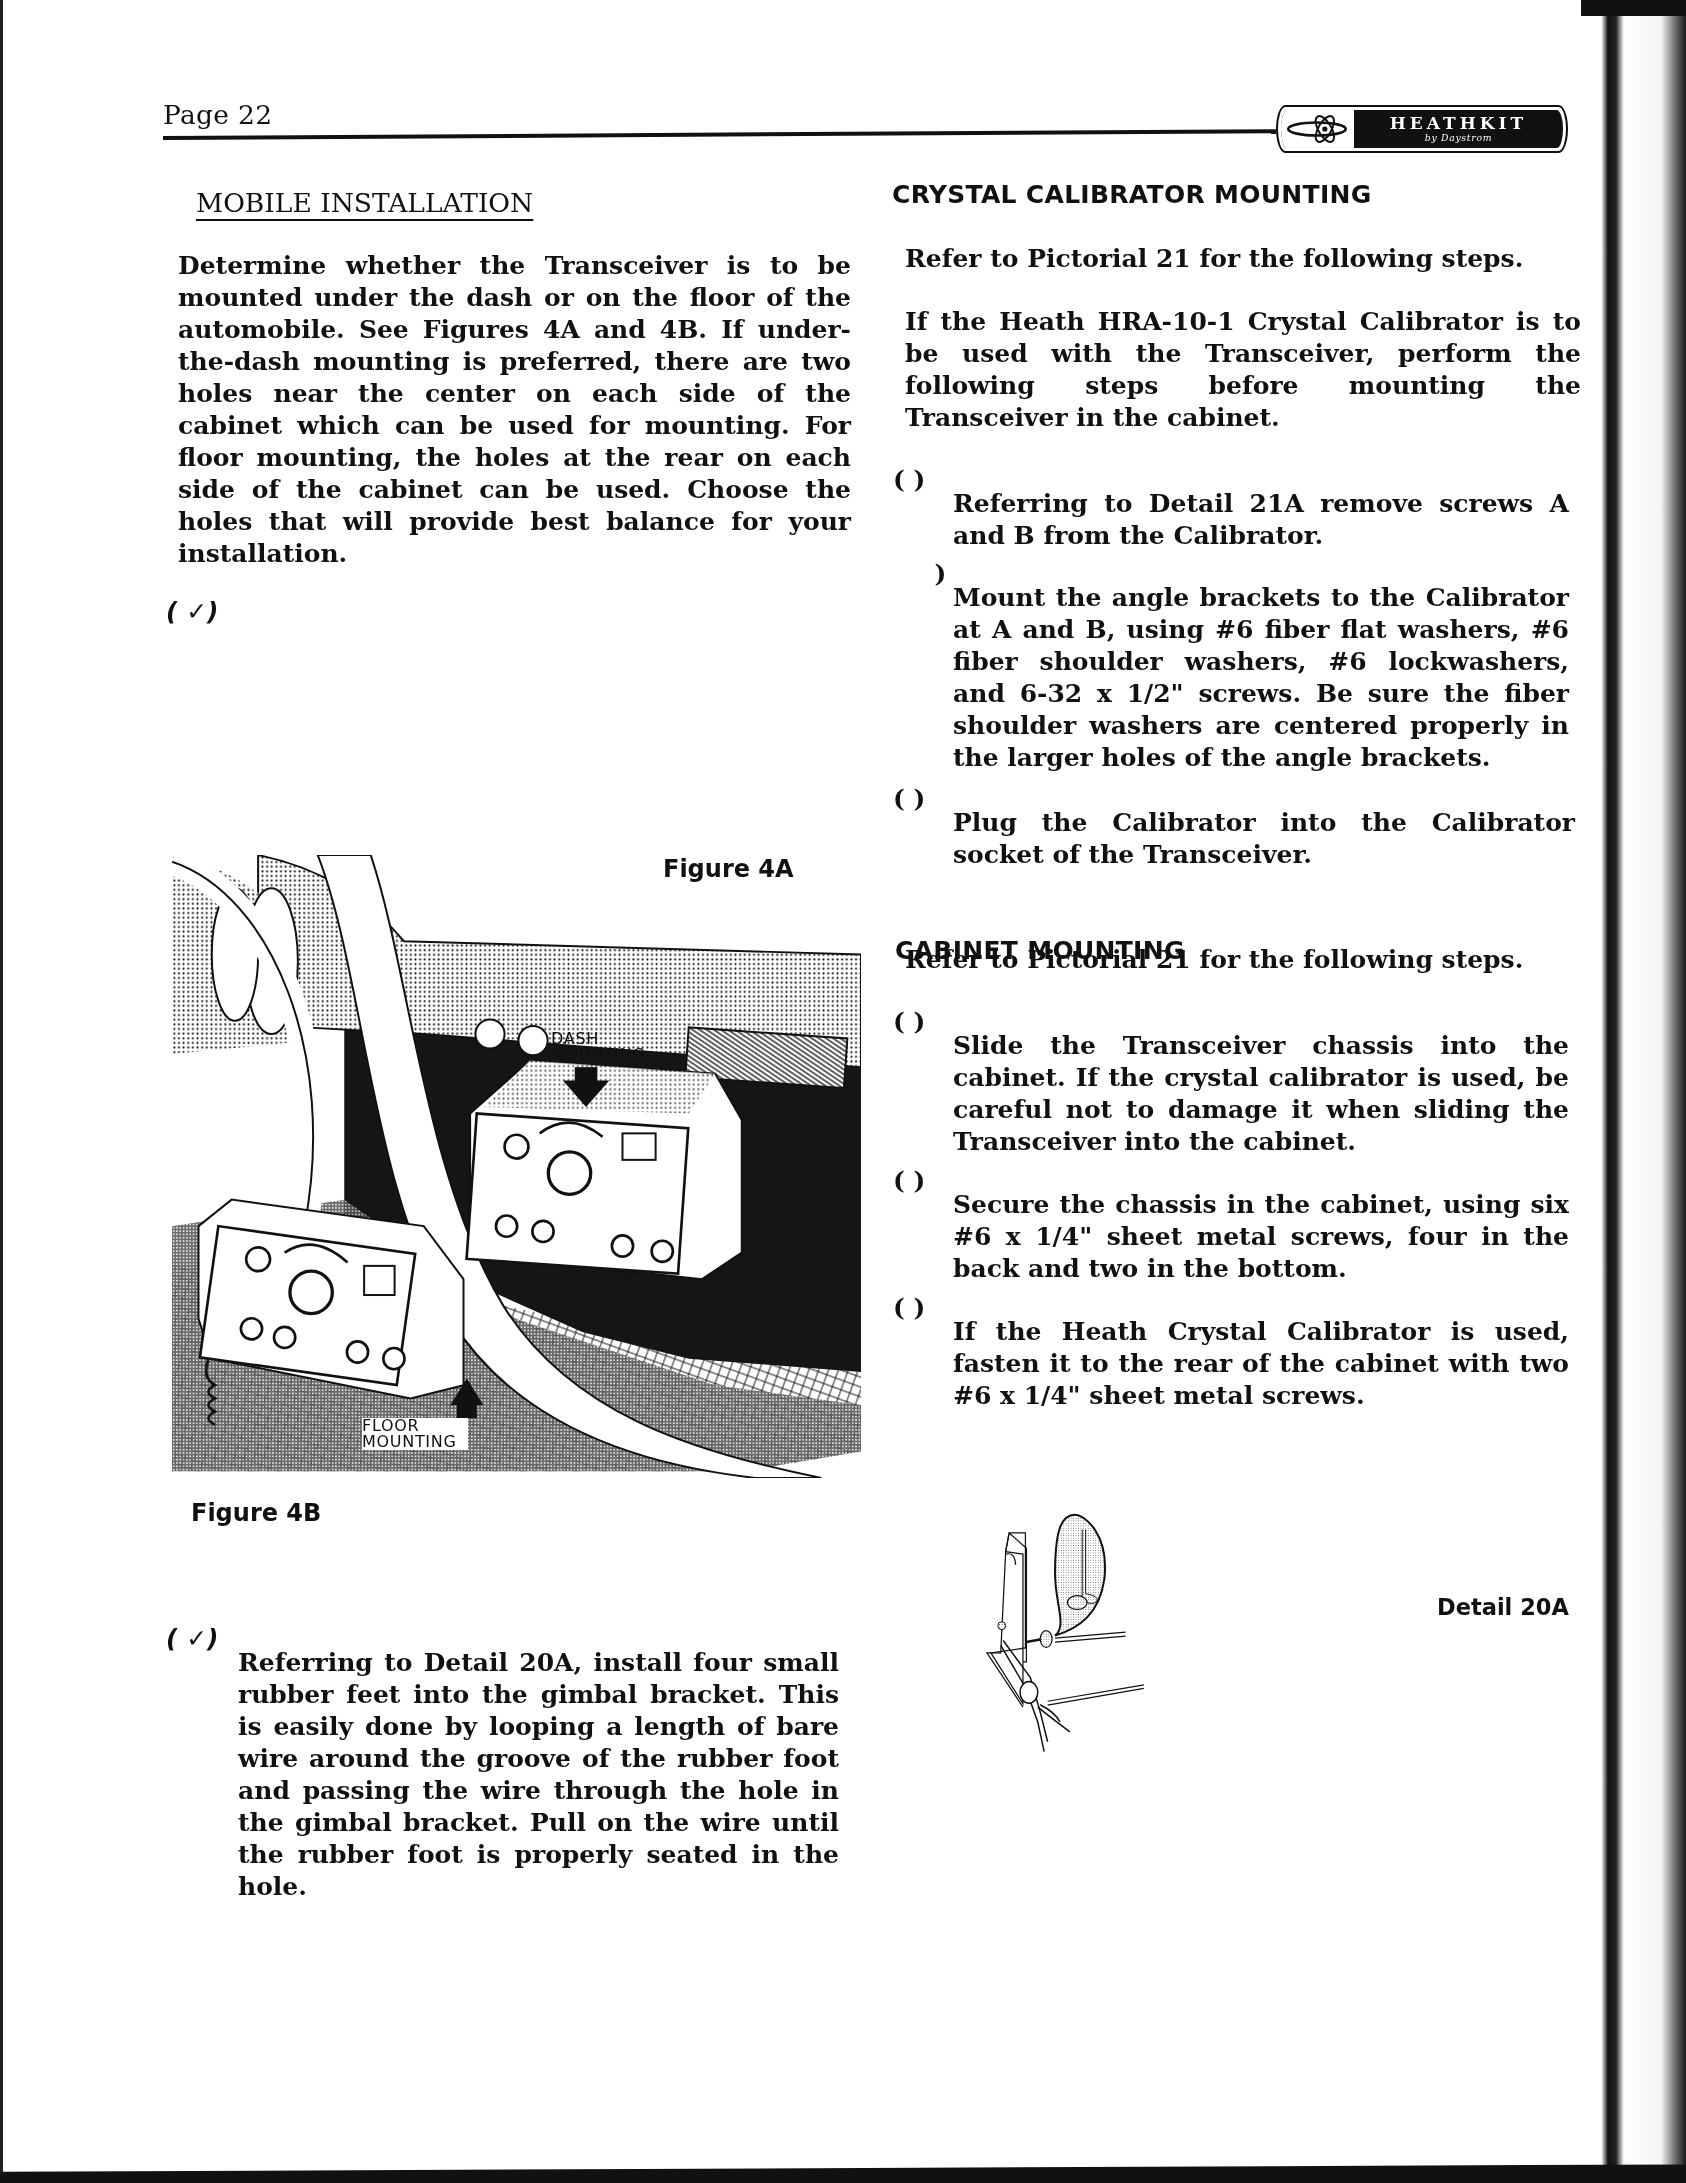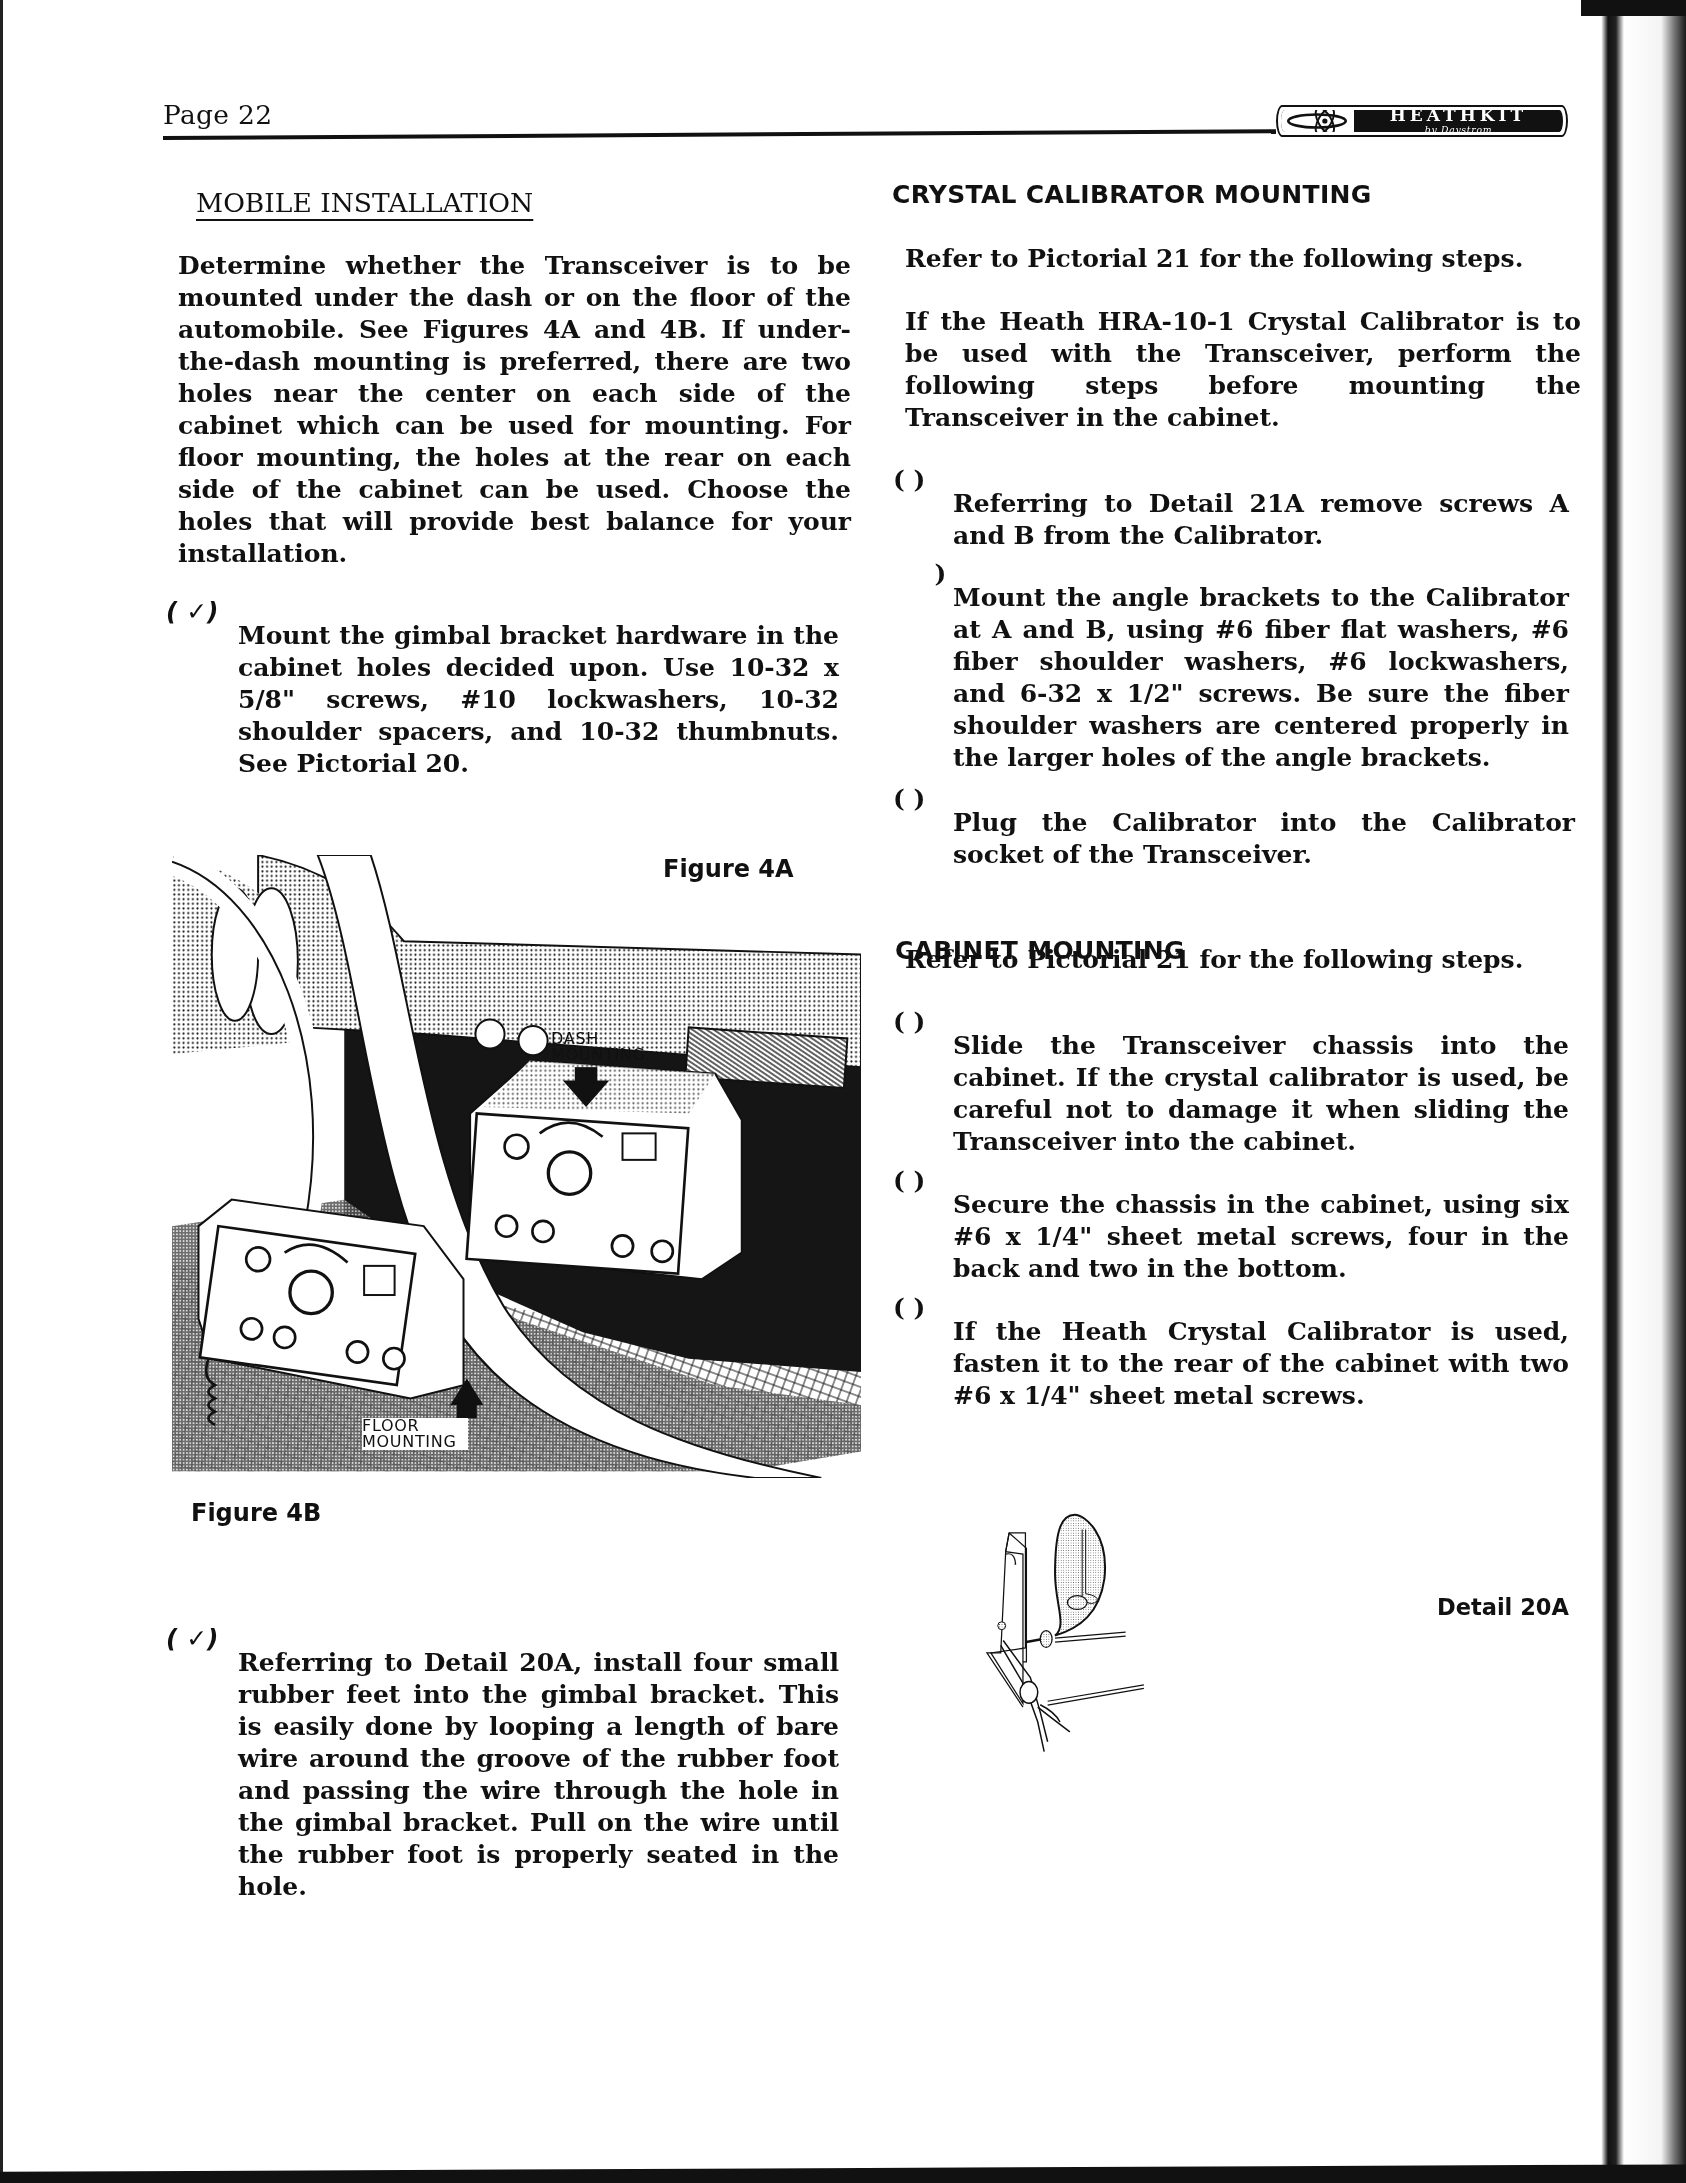--- a/index.html
+++ b/index.html
@@ -17,21 +17,21 @@
     .edge-top { position:absolute; top:0; right:0; width:106px; height:16px; background:#111; }
     .edge-bottom {
       position: absolute; left: 0; bottom: 0; width: 1687px; height: 18.6px; background: #111;
       clip-path: polygon(0 40%, 100% 0, 100% 100%, 0 100%);
     }
     .edge-left { position:absolute; left:0; top:0; width:2.7px; height:2183px; background:#222; }
 
     .page-num { left: 163px; top: 99px; font-size: 26.5px; letter-spacing: 0.3px; }
     .header-rule { left: 163px; top: 136px; width: 1113px; height: 4px; background: #111; transform: rotate(-0.35deg); transform-origin: left; }
     .logo {
-      left: 1276px; top: 105px; width: 292px; height: 32px; border-radius: 9.3px / 24px;
+      left: 1276px; top: 105px; width: 292px; height: 48px; border-radius: 9.3px / 24px;
       border: 2.7px solid #111; background: #fff; padding: 2.7px; box-sizing: border-box;
     }
     .logo-inner {
       width: 100%; height: 100%; background: #111; border-radius: 6.6px / 20px;
       display: flex; align-items: center; overflow: hidden;
     }
     .logo-atom { width: 73px; height: 100%; background: #fff; display:flex; align-items:center; justify-content:center; }
     .logo-text { flex: 1; display:flex; flex-direction:column; align-items:center; justify-content:center; color:#fff; }
     .logo-brand { font-size: 17px; letter-spacing: 4px; font-family: "DejaVu Serif", serif; font-weight: bold; line-height: 1; }
     .logo-sub { font-size: 9.3px; font-style: italic; letter-spacing: 0.7px; line-height: 1.2; }
@@ -73,21 +73,20 @@
     </div>
   </div>
 </div>
 
 <div class="abs h-serif" style="left:164px; top:187px;margin-left:32px;">MOBILE INSTALLATION</div>
 
 <div class="abs body-text" style="left:166px; top:250px; width:673px;">Determine whether the Transceiver is to be mounted under the dash or on the floor of the automobile. See Figures 4A and 4B. If under-the-dash mounting is preferred, there are two holes near the center on each side of the cabinet which can be used for mounting. For floor mounting, the holes at the rear on each side of the cabinet can be used. Choose the holes that will provide best balance for your installation.</div>
 
 <div class="abs step" style="left:166px; top:596px; width:673px;">
   <div class="check pen">( ✓)</div>
-  <div class="txt">Mount the gimbal bracket hardware in the cabinet holes decided upon. Use 10-32 x 5/8" screws, #10 lockwashers, 10-32 shoulder spacers, and 10-32 thumbnuts. See Pictorial 20.</div>
 </div>
 
 <div class="abs" style="left:172px; top:855px; width:689px; height:623px;">
   <svg width="689" height="623" viewBox="0 0 1040 940">
     <defs>
       <pattern id="dots" width="7" height="7" patternUnits="userSpaceOnUse">
         <rect width="7" height="7" fill="#fff"></rect>
           <circle cx="3.5" cy="3.5" r="1.6" fill="#111"></circle>
       </pattern>
       <pattern id="dense" width="5" height="5" patternUnits="userSpaceOnUse">

